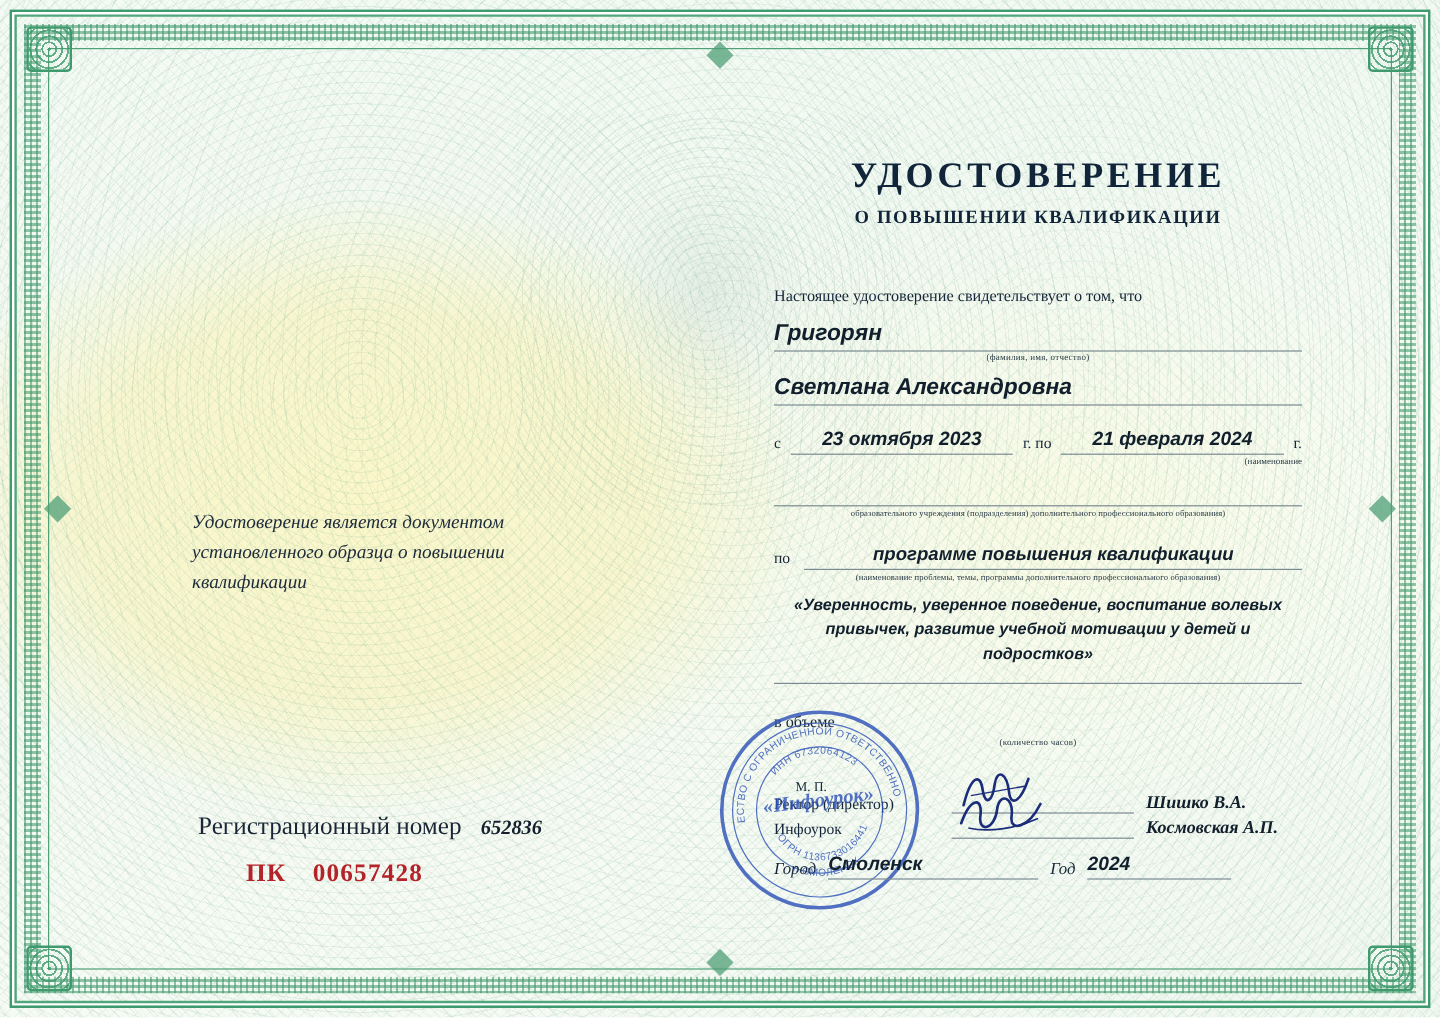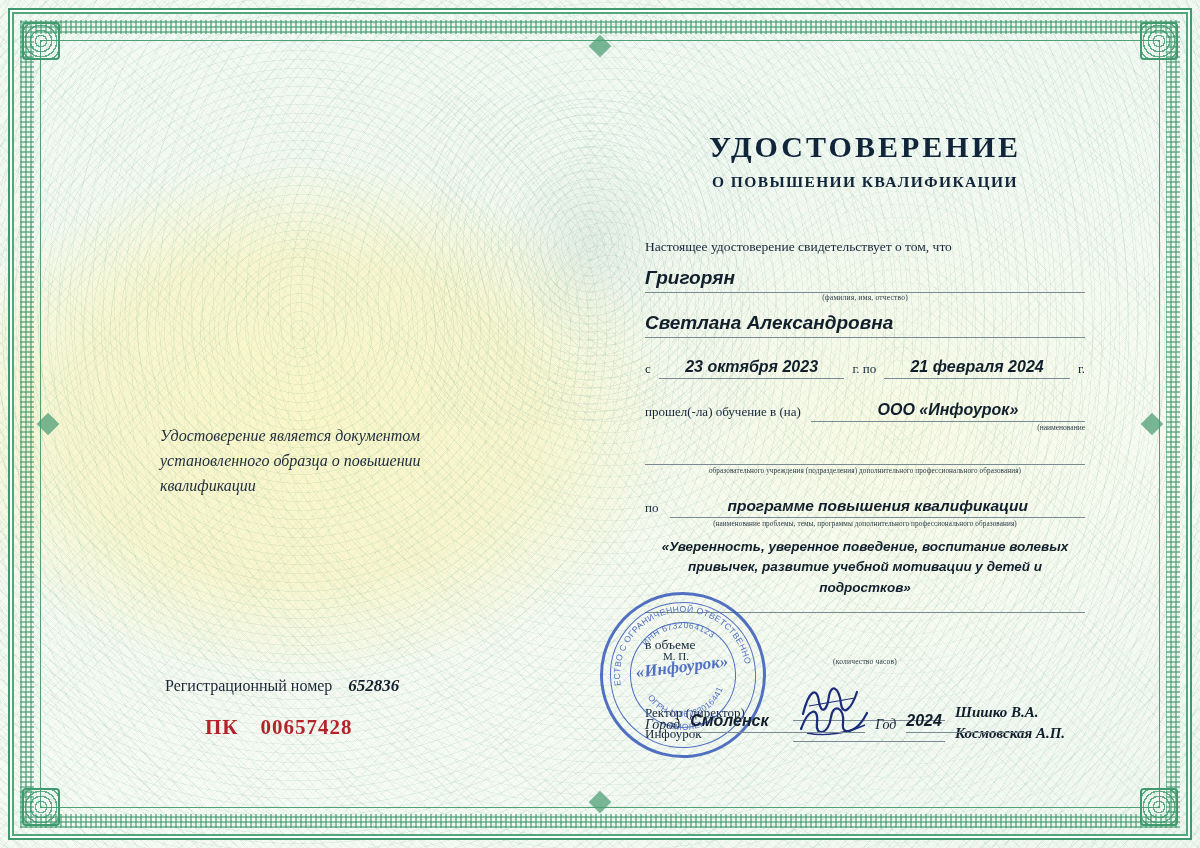--- a/index.html
+++ b/index.html
@@ -70,21 +70,21 @@
 
   
   .left-note{
     position:absolute;left:160px;top:424px;width:330px;
     font-family:"Liberation Serif", serif;
     font-style:italic;font-size:16px;color:#1c2a3a;line-height:1.55;
   }
   .reg-row{
     position:absolute;left:165px;top:676px;display:flex;align-items:baseline;gap:16px;
   }
-  .reg-label{font-size:16px;color:#1a2636;}
+  .reg-label{font-size:21px;color:#1a2636;}
   .reg-value{font-size:17px;font-weight:bold;font-style:italic;color:#14202e;}
   .pk-row{
     position:absolute;left:205px;top:715px;display:flex;align-items:baseline;gap:22px;
     color:#b5232a;font-size:21px;font-weight:bold;letter-spacing:1px;
   }
 
   
   .right{
     position:absolute;left:645px;top:130px;width:440px;
   }
@@ -240,24 +240,20 @@
     </div>
 
     <div class="dates">
       <span class="lbl">с</span>
       <span class="seg"><span class="hand">23  октября  2023</span></span>
       <span class="lbl">г. по</span>
       <span class="seg"><span class="hand">21  февраля  2024</span></span>
       <span class="lbl">г.</span>
     </div>
 
-    <div class="orgrow">
-      <span class="lbl">прошел(-ла) обучение в (на)</span>
-      <span class="seg"><span class="hand">ООО  «Инфоурок»</span></span>
-    </div>
     <div class="cap-right">(наименование</div>
 
     <div class="blankline"></div>
     <div class="cap-wide">образовательного  учреждения  (подразделения)  дополнительного  профессионального  образования)</div>
 
     <div class="prog">
       <span class="lbl">по</span>
       <span class="seg"><span class="hand">программе повышения квалификации</span></span>
     </div>
     <div class="cap-wide">(наименование проблемы, темы, программы дополнительного профессионального образования)</div>

